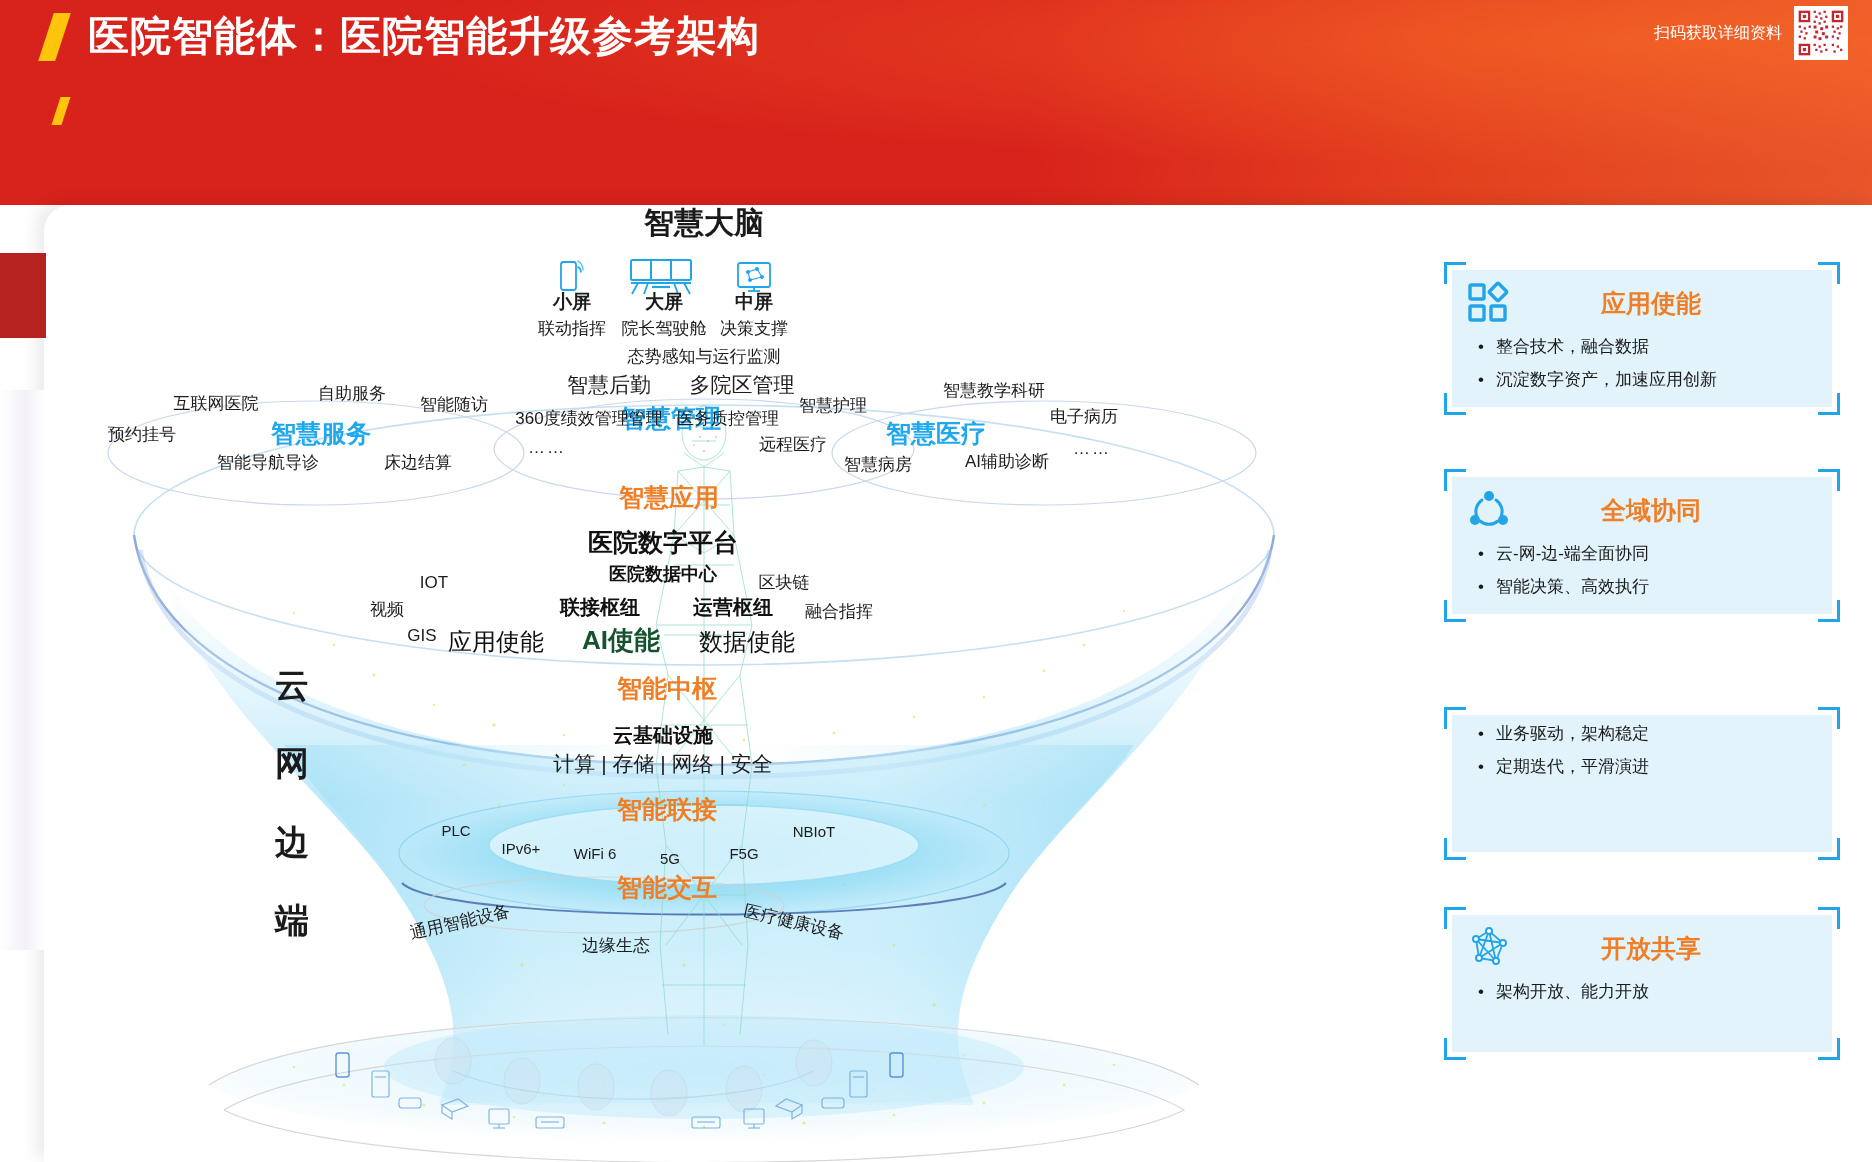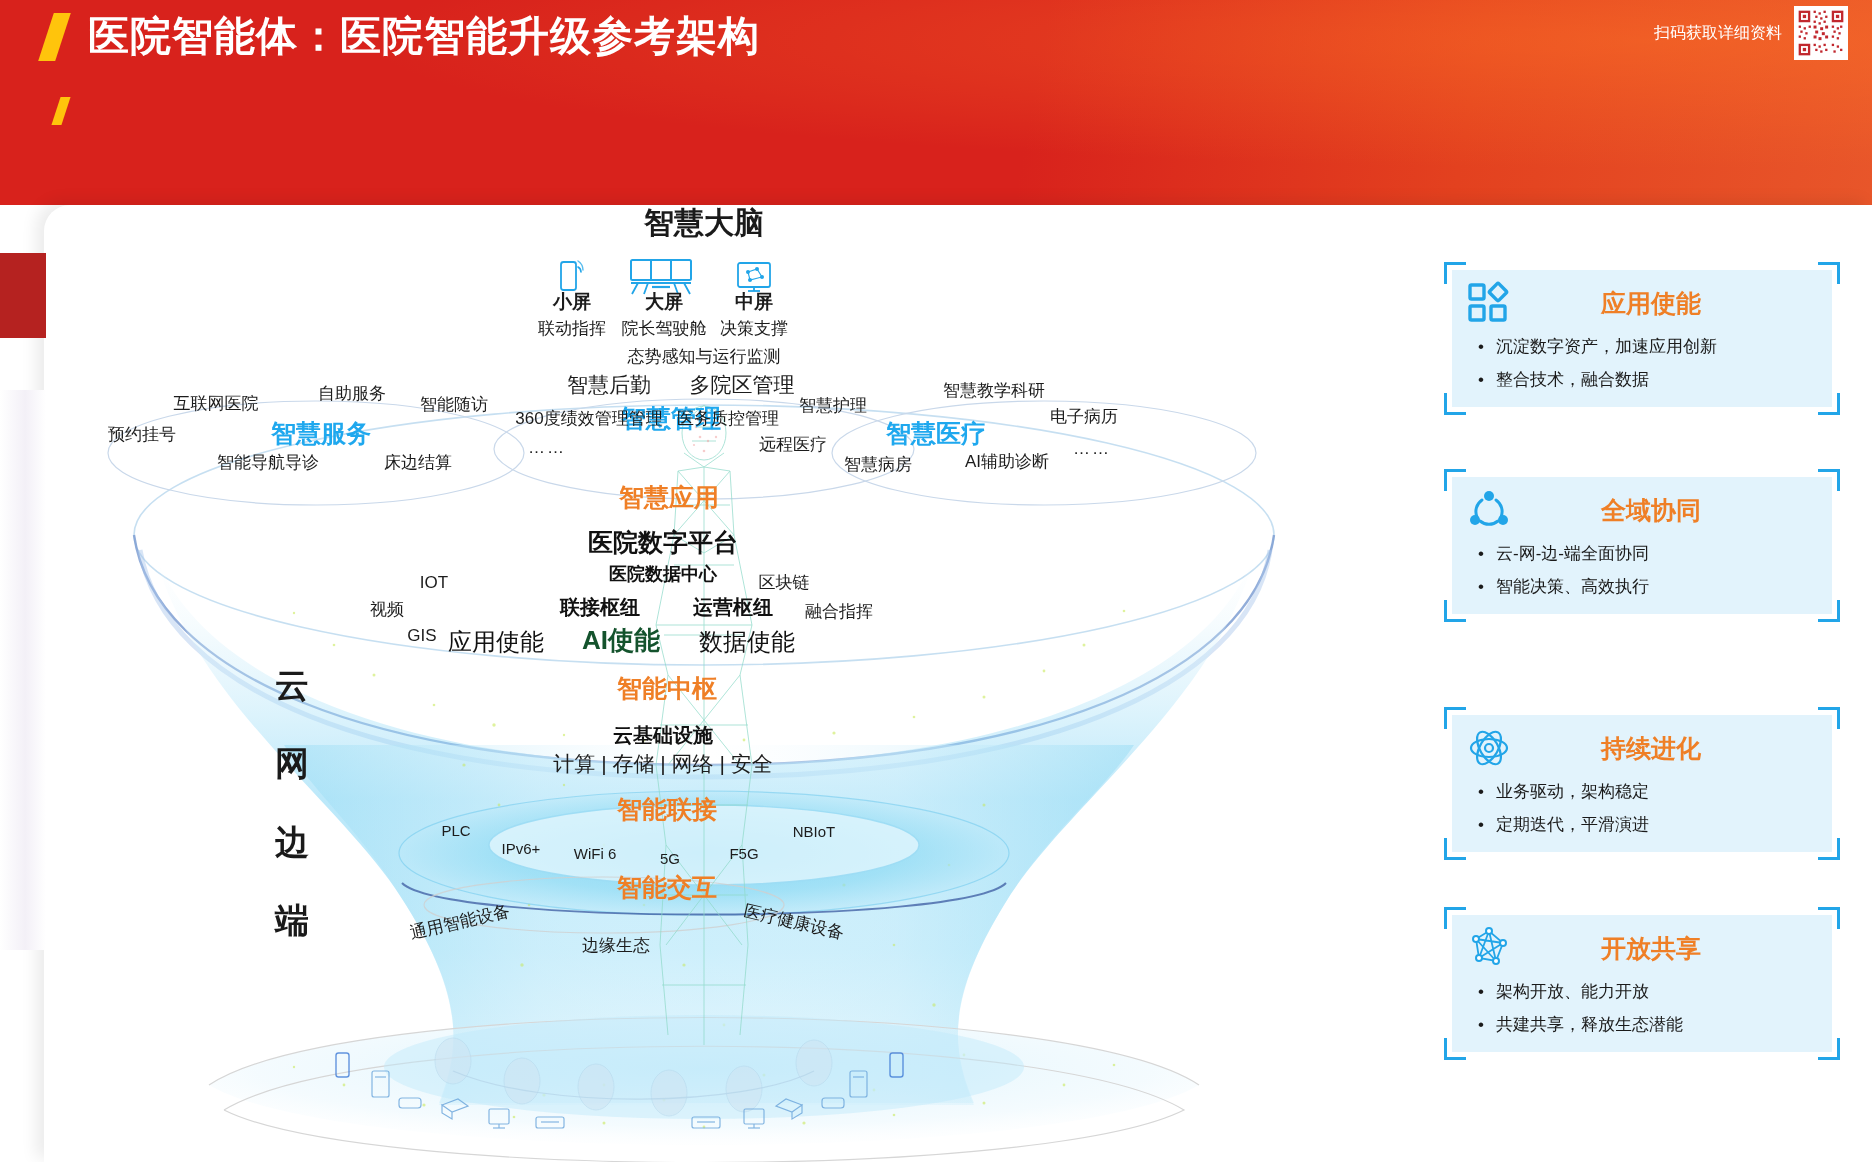--- a/index.html
+++ b/index.html
@@ -493,22 +493,22 @@
     <div class="card-head">
       <svg class="card-icon" viewBox="0 0 46 46">
         <rect x="4" y="5" width="14" height="14" rx="1.5" fill="none" stroke="#22a5e8" stroke-width="3.4"></rect>
         <rect x="4" y="26" width="14" height="14" rx="1.5" fill="none" stroke="#22a5e8" stroke-width="3.4"></rect>
         <rect x="25" y="26" width="14" height="14" rx="1.5" fill="none" stroke="#22a5e8" stroke-width="3.4"></rect>
         <rect x="25.5" y="5.5" width="13" height="13" rx="1.5" fill="none" stroke="#22a5e8" stroke-width="3.4" transform="rotate(45 32 12)"></rect>
       </svg>
       <div class="card-title">应用使能</div>
     </div>
     <ul class="card-bullets">
+      <li>整合技术，融合数据</li>
       <li>沉淀数字资产，加速应用创新</li>
-      <li>整合技术，融合数据</li>
     </ul>
   </div>
 
   <div class="card" style="top:272px;height:137px;">
     <span class="corner c-tl"></span>
     <span class="corner c-tr"></span>
     <span class="corner c-bl"></span>
     <span class="corner c-br"></span>
     <div class="card-head">
       <svg class="card-icon" viewBox="0 0 46 46">
@@ -525,29 +525,20 @@
       <li>云-网-边-端全面协同</li>
       <li>智能决策、高效执行</li>
     </ul>
   </div>
 
   <div class="card" style="top:510px;height:137px;">
     <span class="corner c-tl"></span>
     <span class="corner c-tr"></span>
     <span class="corner c-bl"></span>
     <span class="corner c-br"></span>
-    <div class="card-head">
-      <svg class="card-icon" viewBox="0 0 46 46">
-        <ellipse cx="23" cy="23" rx="18" ry="9" fill="none" stroke="#22a5e8" stroke-width="2.2"></ellipse>
-        <ellipse cx="23" cy="23" rx="18" ry="9" fill="none" stroke="#22a5e8" stroke-width="2.2" transform="rotate(60 23 23)"></ellipse>
-        <ellipse cx="23" cy="23" rx="18" ry="9" fill="none" stroke="#22a5e8" stroke-width="2.2" transform="rotate(120 23 23)"></ellipse>
-        <circle cx="23" cy="23" r="4" fill="none" stroke="#22a5e8" stroke-width="2.2"></circle>
-      </svg>
-      <div class="card-title">持续进化</div>
-    </div>
     <ul class="card-bullets">
       <li>业务驱动，架构稳定</li>
       <li>定期迭代，平滑演进</li>
     </ul>
   </div>
 
   <div class="card" style="top:710px;height:137px;">
     <span class="corner c-tl"></span>
     <span class="corner c-tr"></span>
     <span class="corner c-bl"></span>
@@ -563,16 +554,15 @@
             <circle cx="23" cy="6" r="3"></circle>
             <circle cx="37" cy="18" r="3"></circle>
           <circle cx="30" cy="36" r="3"></circle>
             <circle cx="13" cy="33" r="3"></circle>
         </g>
       </svg>
       <div class="card-title">开放共享</div>
     </div>
     <ul class="card-bullets">
       <li>架构开放、能力开放</li>
-      <li>共建共享，释放生态潜能</li>
     </ul>
   </div>
 </div>
 
 </body></html>

